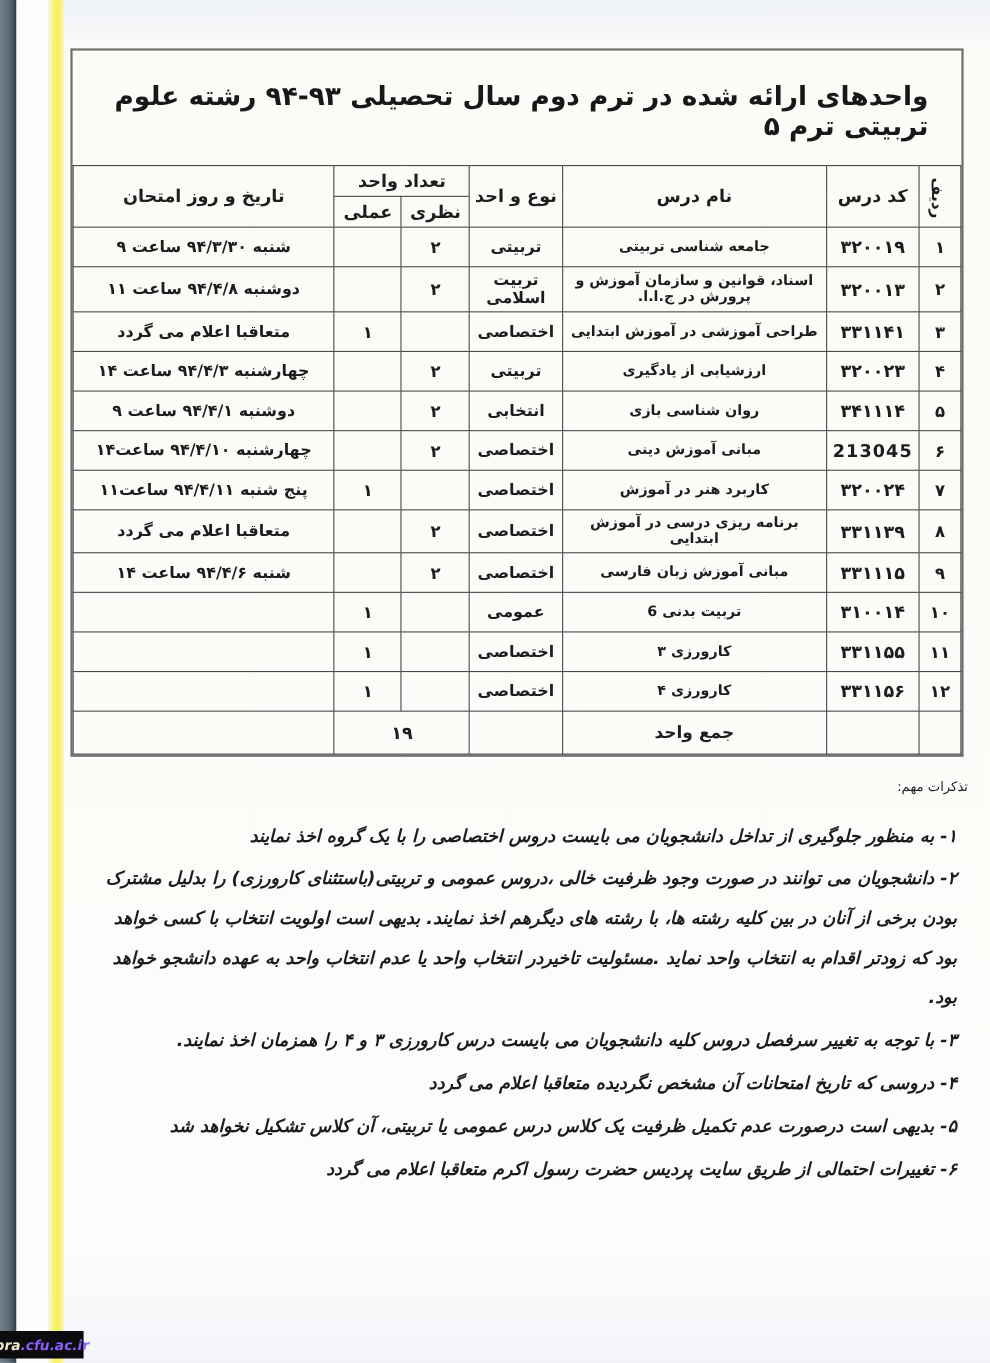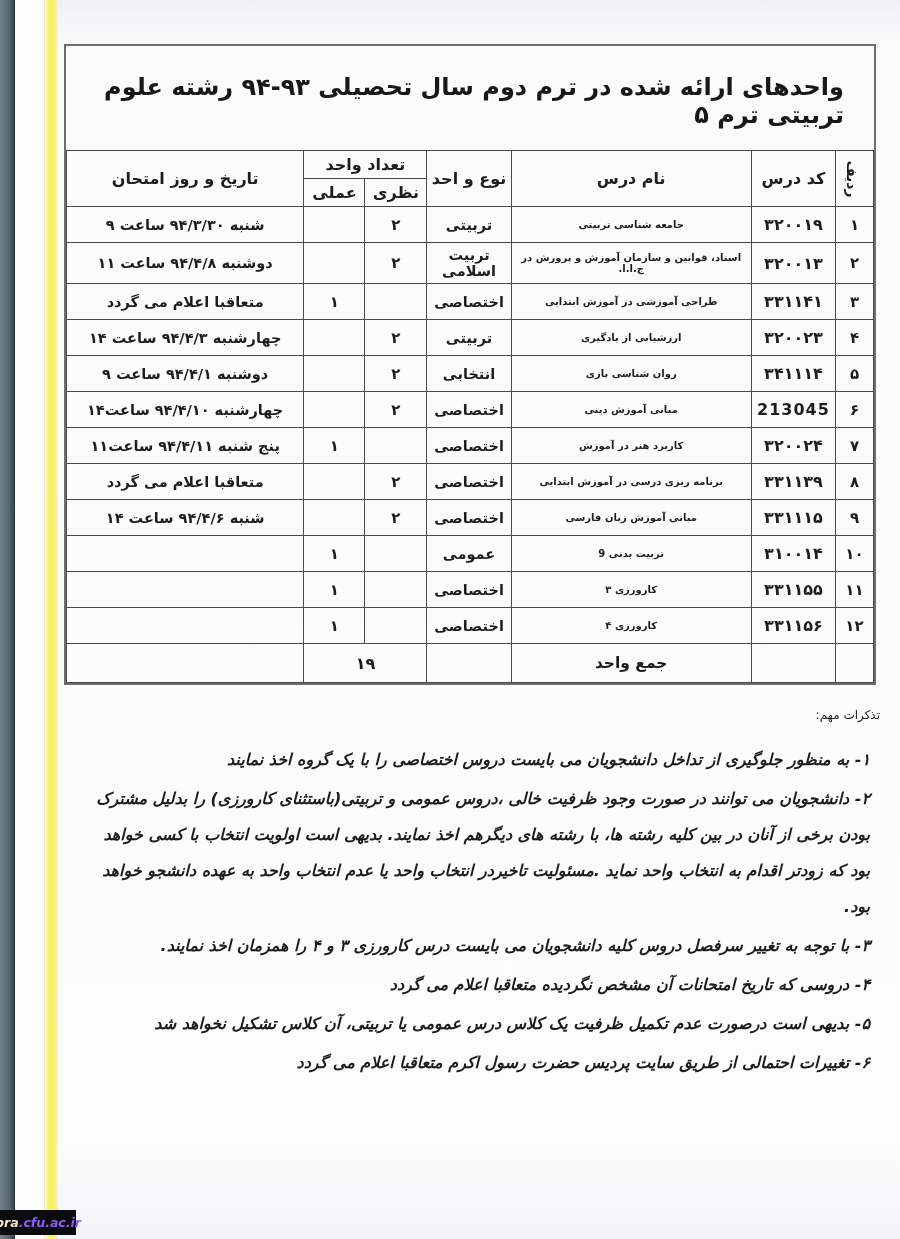--- a/index.html
+++ b/index.html
@@ -23,21 +23,21 @@
   
   .doc-box{position:absolute;left:64px;top:44px;width:808px;border:2px solid #6e6e6e;background:transparent;direction:rtl;}
   .doc-title{padding:27px 30px 21px 10px;font-size:24px;font-weight:bold;text-align:right;color:#181818;}
   table.courses{width:100%;border-collapse:collapse;table-layout:fixed;direction:rtl;}
   table.courses th,table.courses td{border:1.6px solid #4a4a4a;font-weight:bold;color:#1d1d1d;
       text-align:center;vertical-align:middle;padding:4px 3px;}
   table.courses th{font-size:16px;}
   col.w-no{width:38px;} col.w-code{width:84px;} col.w-name{width:240px;}
   col.w-type{width:84px;} col.w-th{width:62px;} col.w-pr{width:61px;} col.w-exam{width:237px;}
   .v-text{display:inline-block;transform:rotate(90deg);white-space:nowrap;font-size:14px;}
-  td.c-name{text-align:right;padding-right:10px;font-size:10px;}
+  td.c-name{text-align:right;padding-right:10px;font-size:13px;}
   td.c-code{font-size:16px;letter-spacing:1px;}
   td.c-no{font-size:15px;}
   td.c-type{font-size:14.5px;}
   td.c-unit{font-size:15px;}
   td.c-exam{font-size:14.5px;}
   tbody tr{height:36px;}
   tfoot td{height:30px;}
   td.t-label{text-align:right;padding-right:10px;font-size:15.5px;}
   td.t-val{font-size:16px;}
   
@@ -166,21 +166,21 @@
             <td class="c-code">۳۳۱۱۱۵</td>
             <td class="c-name">مبانی آموزش زبان فارسی</td>
             <td class="c-type">اختصاصی</td>
             <td class="c-unit">۲</td>
             <td class="c-unit"></td>
             <td class="c-exam">شنبه ۹۴/۴/۶ ساعت ۱۴</td>
           </tr>
           <tr>
             <td class="c-no">۱۰</td>
             <td class="c-code">۳۱۰۰۱۴</td>
-            <td class="c-name">تربیت بدنی 9</td>
+            <td class="c-name">تربیت بدنی 6</td>
             <td class="c-type">عمومی</td>
             <td class="c-unit"></td>
             <td class="c-unit">۱</td>
             <td class="c-exam"></td>
           </tr>
           <tr>
             <td class="c-no">۱۱</td>
             <td class="c-code">۳۳۱۱۵۵</td>
             <td class="c-name">کارورزی ۳</td>
             <td class="c-type">اختصاصی</td>

